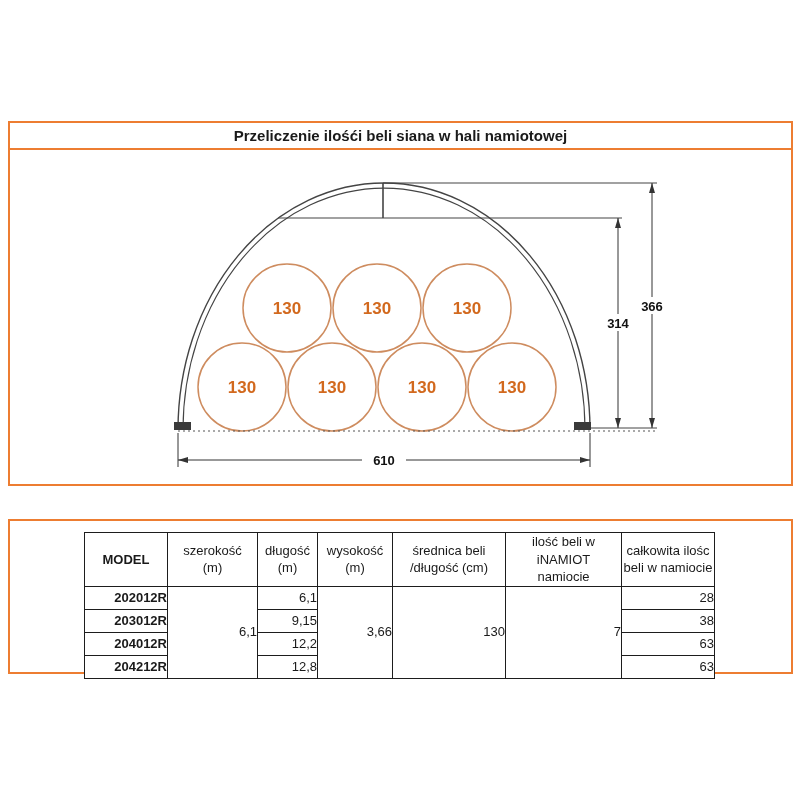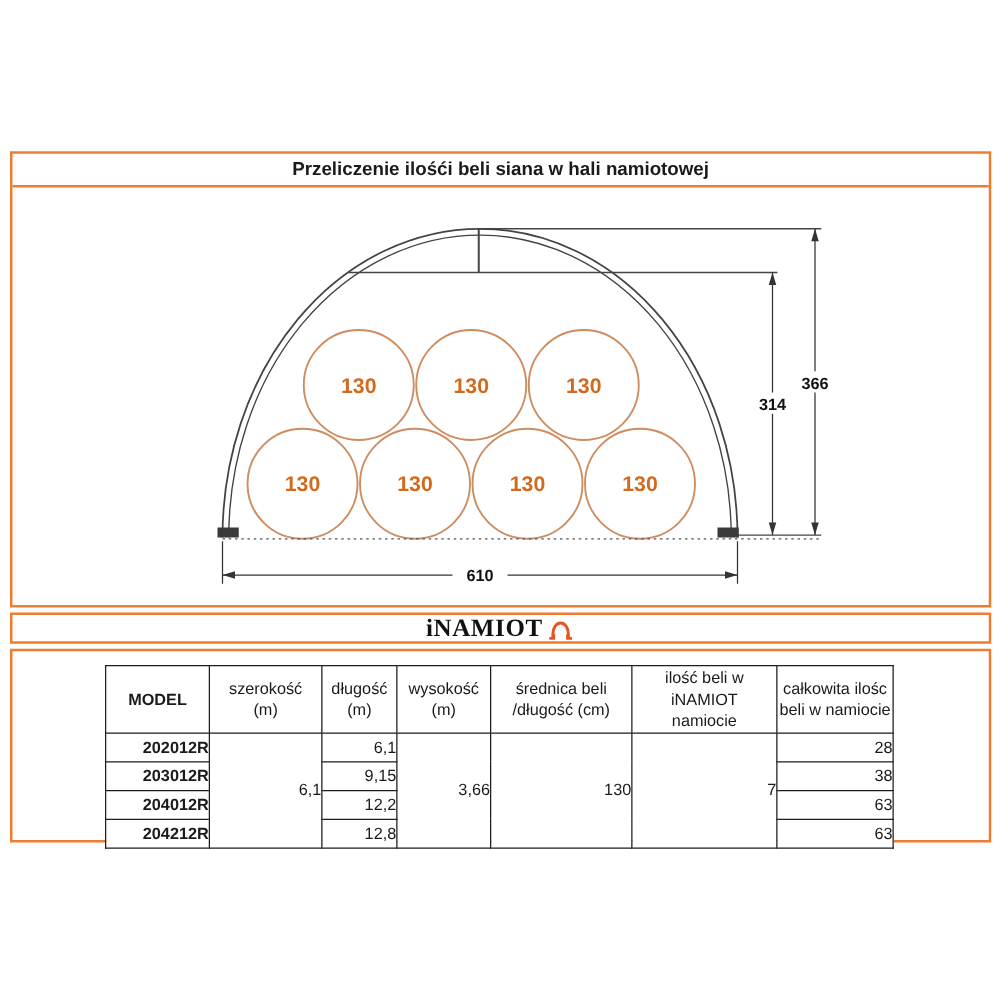--- a/index.html
+++ b/index.html
@@ -118,26 +118,20 @@
           <line x1="640" y1="33" x2="640" y2="278" stroke-width="1"></line>
           <polygon points="640,33 637,43 643,43" fill="#333" stroke="none"></polygon>
           <polygon points="640,278 637,268 643,268" fill="#333" stroke="none"></polygon>
           <rect x="620" y="147" width="40" height="17" fill="#fff" stroke="none"></rect>
           <text class="dim-label" x="640" y="161" text-anchor="middle" stroke="none">366</text>
         </g>
       </svg>
     </div>
   </div>
 
-  <div class="box box-logo">
-    <span class="logo-text">iNAMIOT</span>
-    <svg class="logo-icon" width="23" height="20" viewBox="0 0 24 20">
-      <path d="M2.5 18 H6.2 V15.8 H5.5 C5.5 9 8.3 5.2 12 5.2 C15.7 5.2 18.5 9 18.5 15.8 H17.8 V18 H21.5" fill="none" stroke="#E8551E" stroke-width="2.4" stroke-linecap="butt" stroke-linejoin="miter"></path>
-    </svg>
-  </div>
 
   <div class="box box-table">
     <table class="spec">
       <colgroup>
         <col style="width:83px">
           <col style="width:90px">
           <col style="width:60px">
         <col style="width:75px">
           <col style="width:113px">
           <col style="width:116px">

